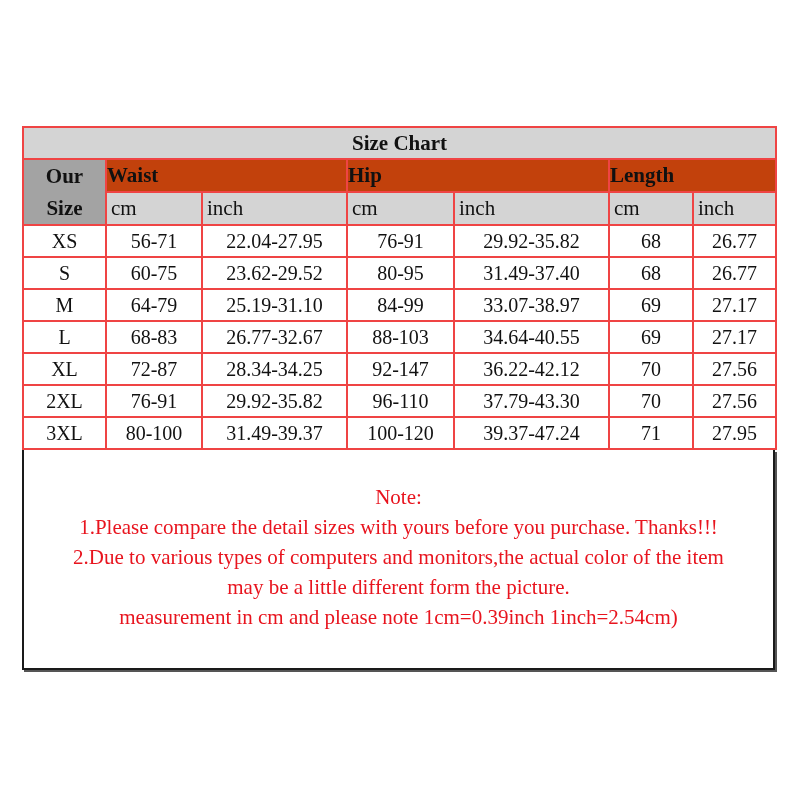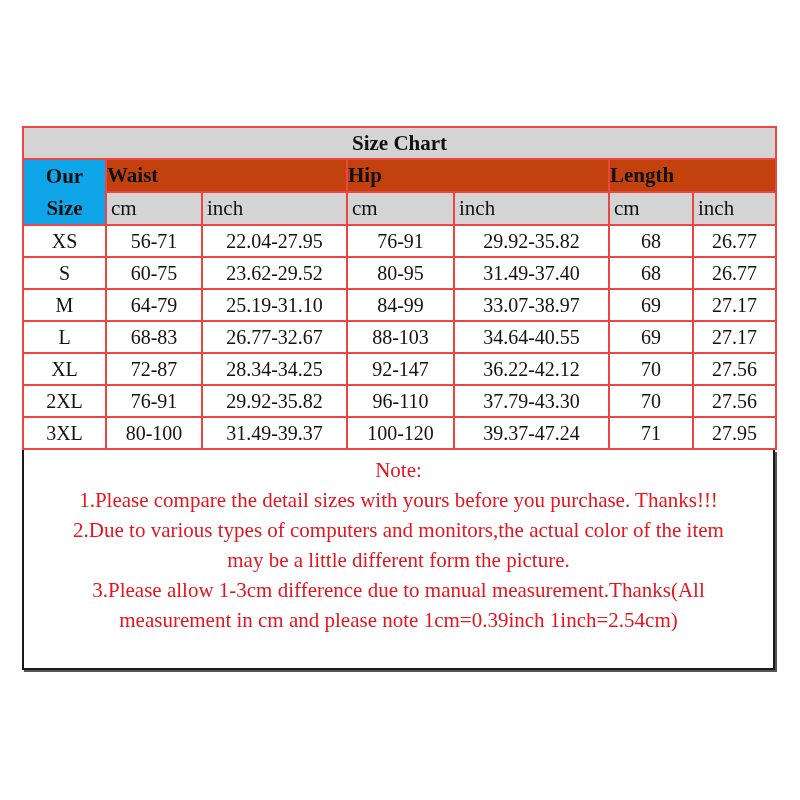--- a/index.html
+++ b/index.html
@@ -4,25 +4,25 @@
   <style>
     html, body { margin: 0; padding: 0; background: #ffffff; }
     body { width: 800px; height: 800px; position: relative; overflow: hidden;
            font-family: "Liberation Serif", "DejaVu Serif", serif; }
     .sheet { position: absolute; left: 22px; top: 126px; width: 753px; }
     table.size { border-collapse: collapse; width: 753px; table-layout: fixed; }
     table.size td { border: 2px solid #ef4444; padding: 0; color: #111; }
     .title-cell { background: #d4d4d4; height: 30px; text-align: center; font-weight: bold; font-size: 21px; }
     .group-head { background: #c2410c; height: 30px; text-align: left; font-weight: bold; font-size: 21px; margin-top: 41px; }
     .unit-head { background: #d4d4d4; height: 30px; text-align: left; font-size: 21px; padding-left: 4px !important; }
-    .size-head { background: #0ea5e9; text-align: center; font-weight: bold; font-size: 21px; line-height: 32px; }
+    .size-head { background: #a3a3a3; text-align: center; font-weight: bold; font-size: 21px; line-height: 32px; }
     .data td { height: 30px; text-align: center; font-size: 20px; background: #fff; }
     .note-box { border: 2px solid #1a1a1a; border-top: none; height: 220px; background: #fff;
                 box-shadow: 2px 2px 0 #555; text-align: center; color: #e8141e; font-size: 21px; line-height: 30px;
-                padding-top: 5px; box-sizing: border-box; }
+                padding-top: 32px; box-sizing: border-box; }
     .note-box div { white-space: nowrap; }
   </style>
 </head>
 <body>
 
 <div class="sheet">
   <table class="size">
     <colgroup>
       <col style="width:83px">
         <col style="width:96px">
@@ -117,16 +117,15 @@
       <td>27.95</td>
     </tr>
   </tbody>
     </table>
 
   <div class="note-box">
     <div>Note:</div>
     <div>1.Please compare the detail sizes with yours before you purchase. Thanks!!!</div>
     <div>2.Due to various types of computers and monitors,the actual color of the item</div>
     <div>may be a little different form the picture.</div>
-    <div>3.Please allow 1-3cm difference due to manual measurement.Thanks(All</div>
     <div>measurement in cm and please note 1cm=0.39inch 1inch=2.54cm)</div>
   </div>
 </div>
 
 </body></html>

